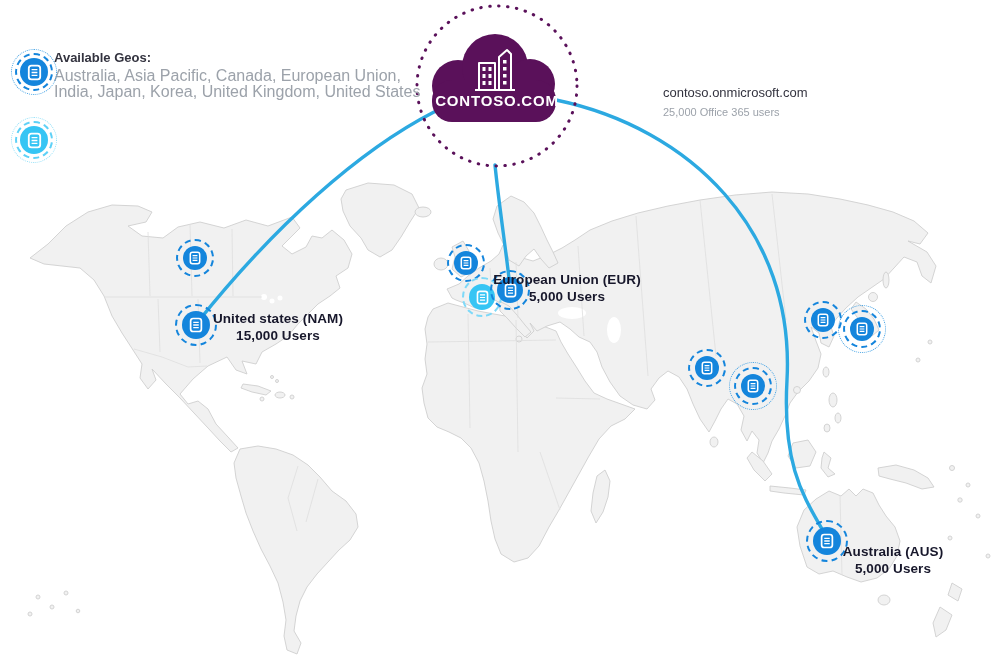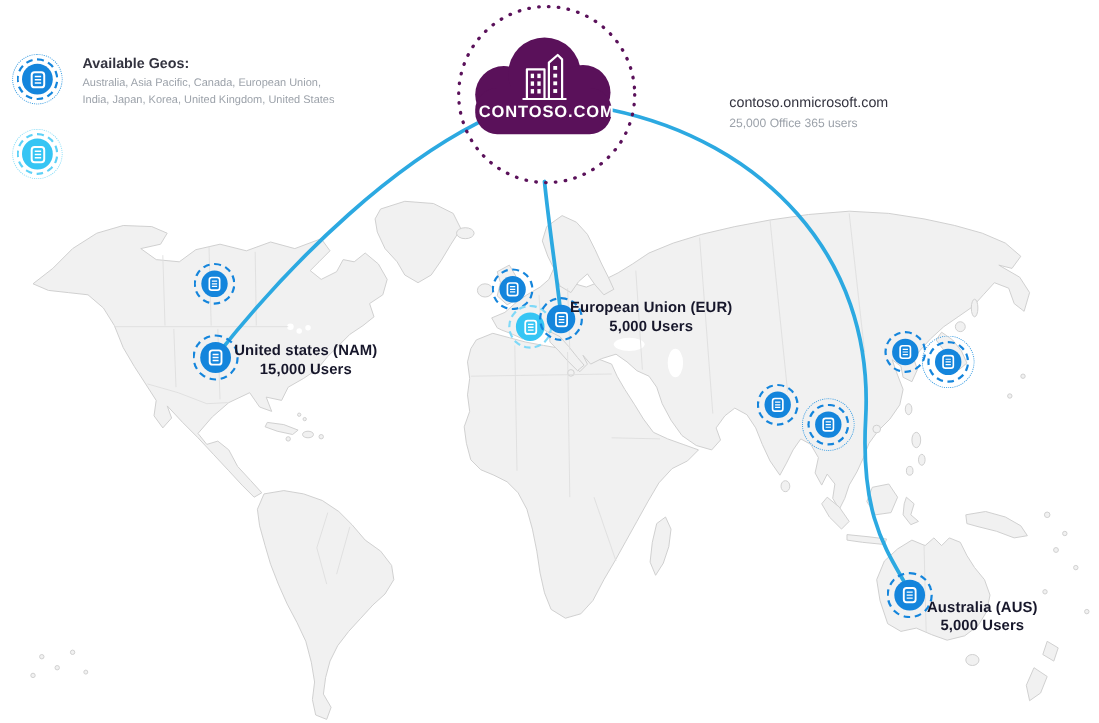--- a/index.html
+++ b/index.html
@@ -43,23 +43,23 @@
   .badge .dot{position:absolute;left:50%;top:50%;transform:translate(-50%,-50%);
               width:28px;height:28px;border-radius:50%;background:var(--pin-primary);
               display:flex;align-items:center;justify-content:center;}
   .badge.launching .dot{background:var(--pin-launching);}
   .badge .ring{position:absolute;left:50%;top:50%;transform:translate(-50%,-50%);
                width:38px;height:38px;border:2px dashed var(--pin-primary);
                border-radius:50%;box-sizing:border-box;}
   .badge .ring2{width:46px;height:46px;border:1.6px dotted #3E9FE3;}
   .badge.launching .ring{border-color:#5ED1F7;}
   .badge.launching .ring2{border-color:#8FDFF8;}
-  .legend-text{margin-left:21px;}
+  .legend-text{}
   .legend-title{font-weight:bold;font-size:13px;color:var(--heading);margin-bottom:3px;}
-  .legend-body{font-size:10px;color:var(--muted);line-height:16px;}
+  .legend-body{font-size:16px;color:var(--muted);line-height:16px;}
 
   
   .tenant{position:absolute;left:663px;top:56px;}
   .tenant-domain{font-weight:normal;font-size:13px;color:var(--heading);margin-bottom:4px;margin-top:29px;}
   .tenant-line{font-size:11px;color:var(--muted);line-height:16px;}
 </style>
 </head>
 <body>
 
 <div class="stage">
@@ -266,21 +266,21 @@
       </div>
       <div class="pin primary" style="left: 510px; top: 290px; --d: 26px;">
         <span class="ring"></span>
         <span class="dot">
           <svg viewBox="0 0 12 14" width="13" height="15">
   <rect x="1.3" y="1.3" width="9.4" height="11.4" rx="2.2" fill="none" stroke="#fff" stroke-width="1.5"></rect>
   <path d="M3.6 4.6h4.8M3.6 7h4.8M3.6 9.4h4.8" stroke="#fff" stroke-width="1.1" fill="none"></path>
           </svg>
         </span>
       </div>
-      <div class="map-label" style="left: 507px; top: 271px; width: 170px;">
+      <div class="map-label" style="left: 482px; top: 271px; width: 170px;">
         <div>European Union (EUR)</div>
         <div>5,000 Users</div>
       </div>
       <div class="pin secondary" style="left: 707px; top: 368px; --d: 24px;">
         <span class="ring"></span>
         <span class="dot">
           <svg viewBox="0 0 12 14" width="12" height="14">
   <rect x="1.3" y="1.3" width="9.4" height="11.4" rx="2.2" fill="none" stroke="#fff" stroke-width="1.5"></rect>
   <path d="M3.6 4.6h4.8M3.6 7h4.8M3.6 9.4h4.8" stroke="#fff" stroke-width="1.1" fill="none"></path>
           </svg>

